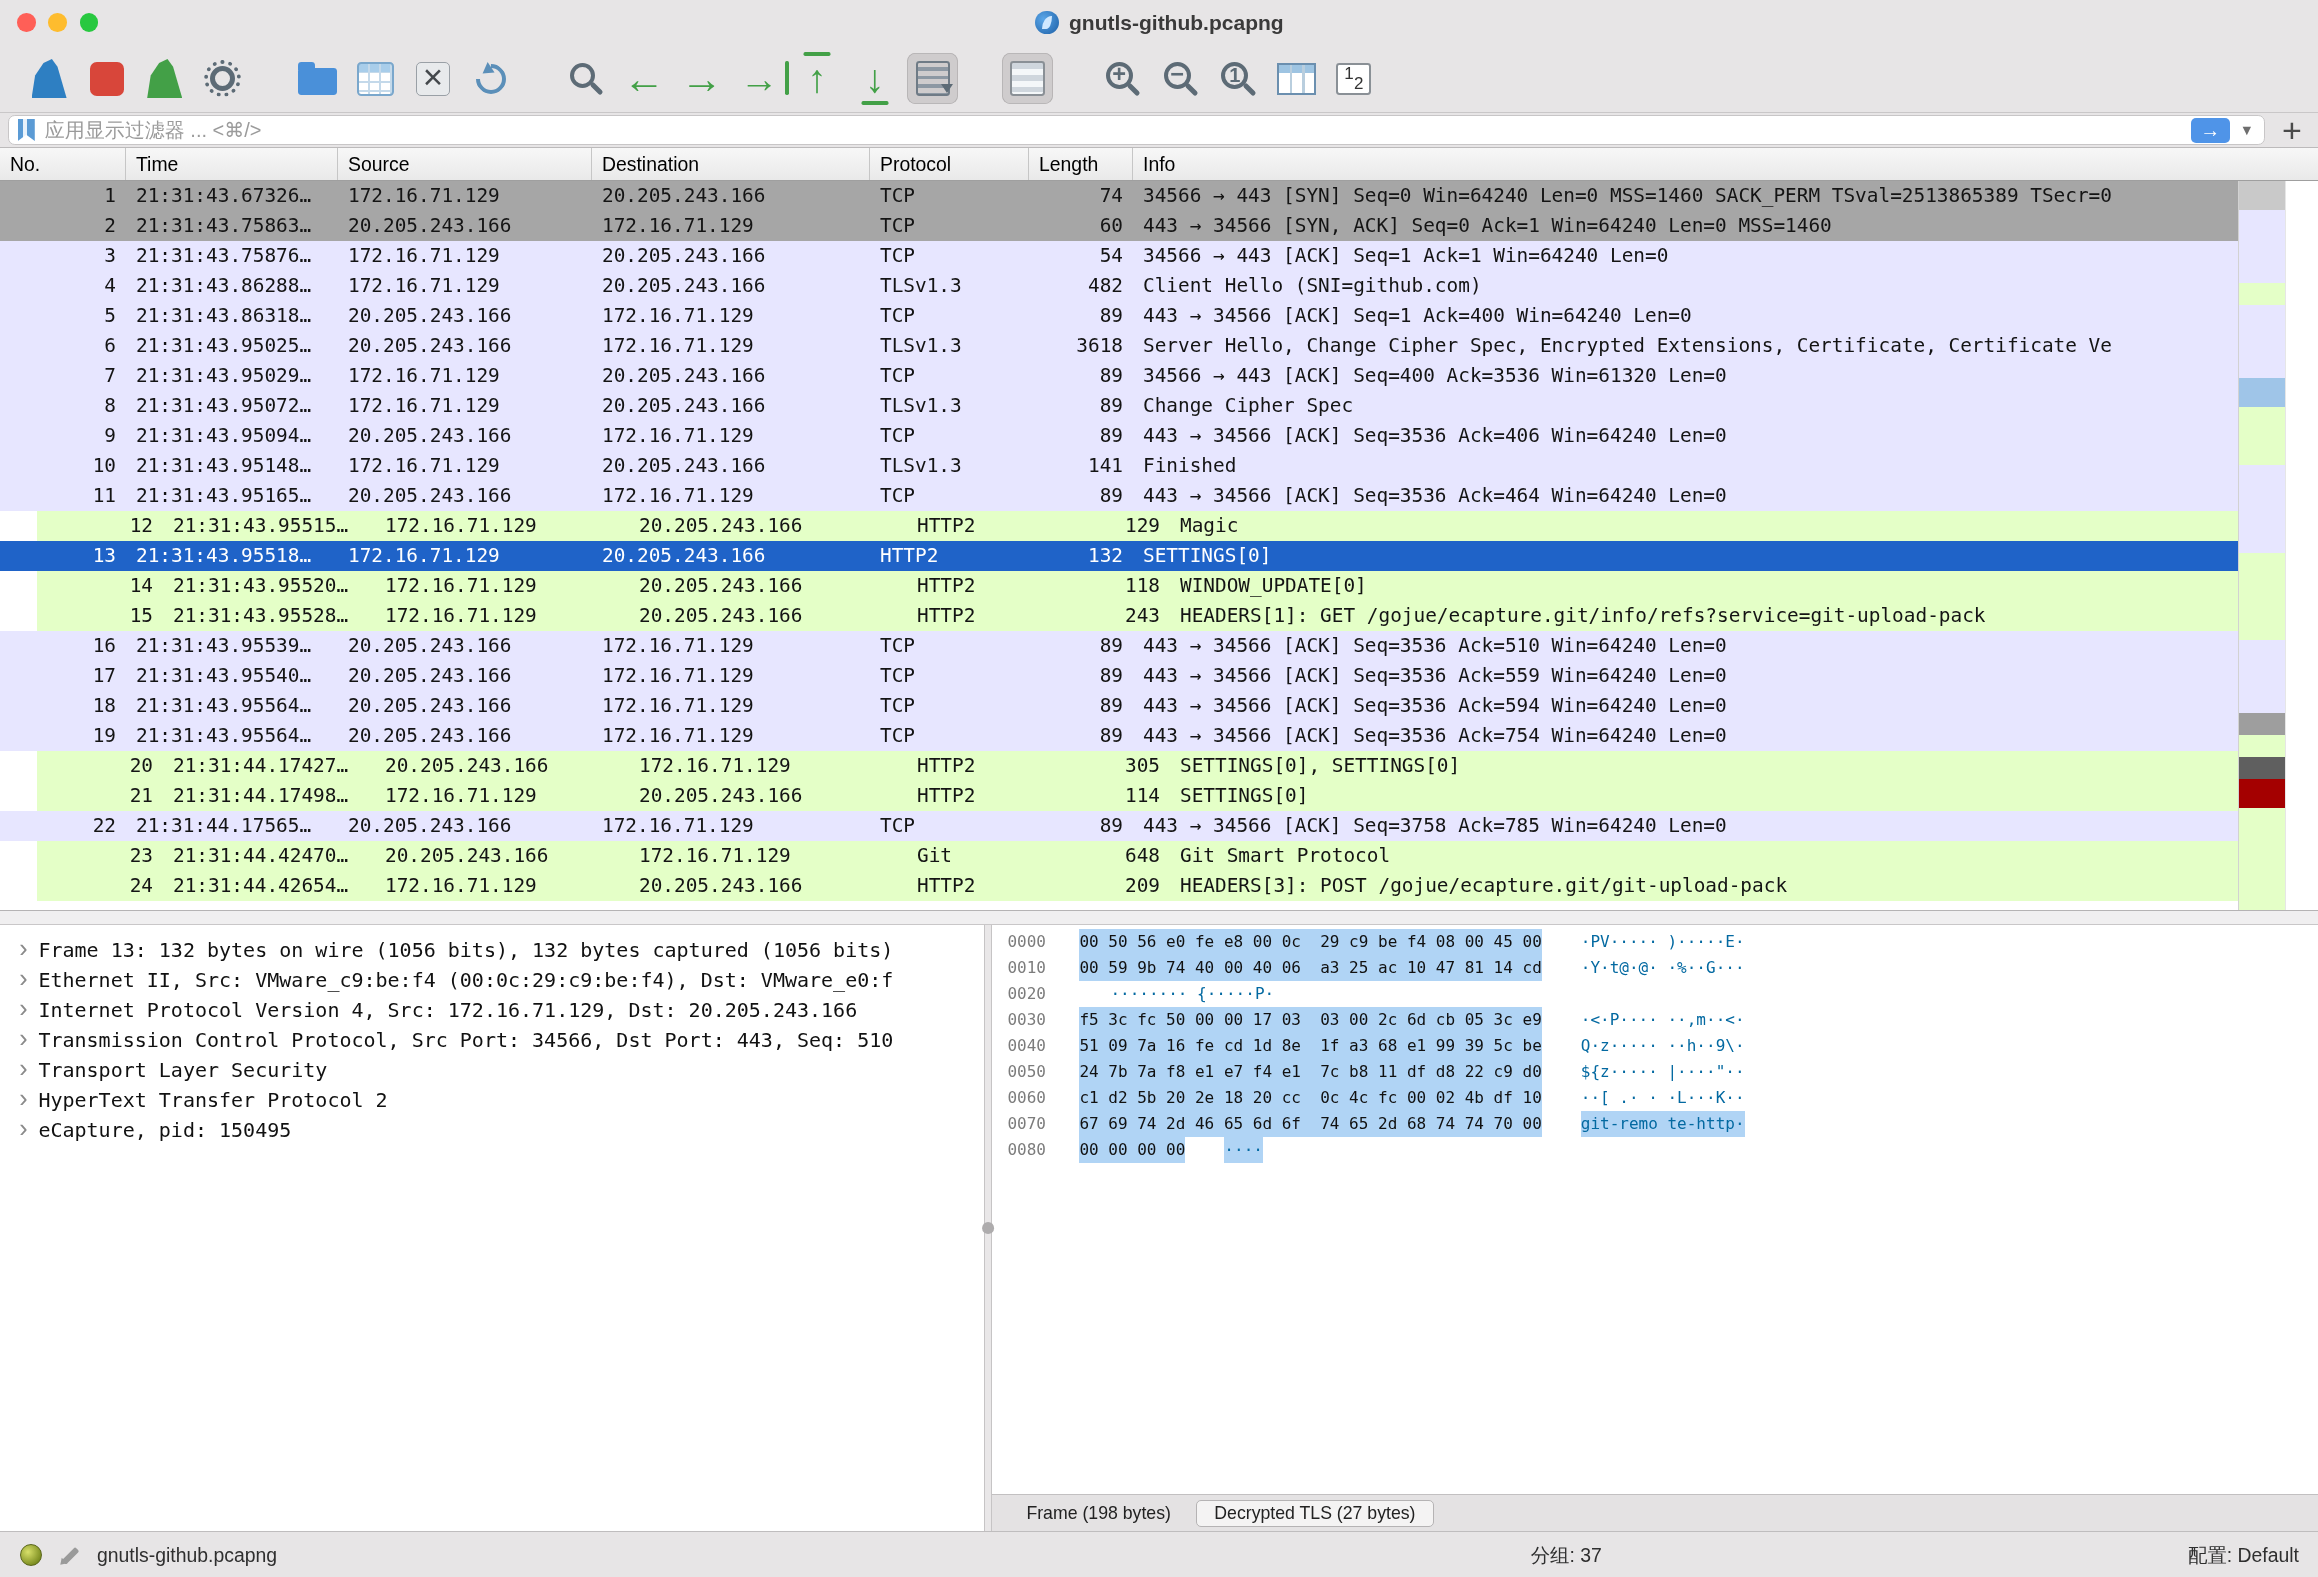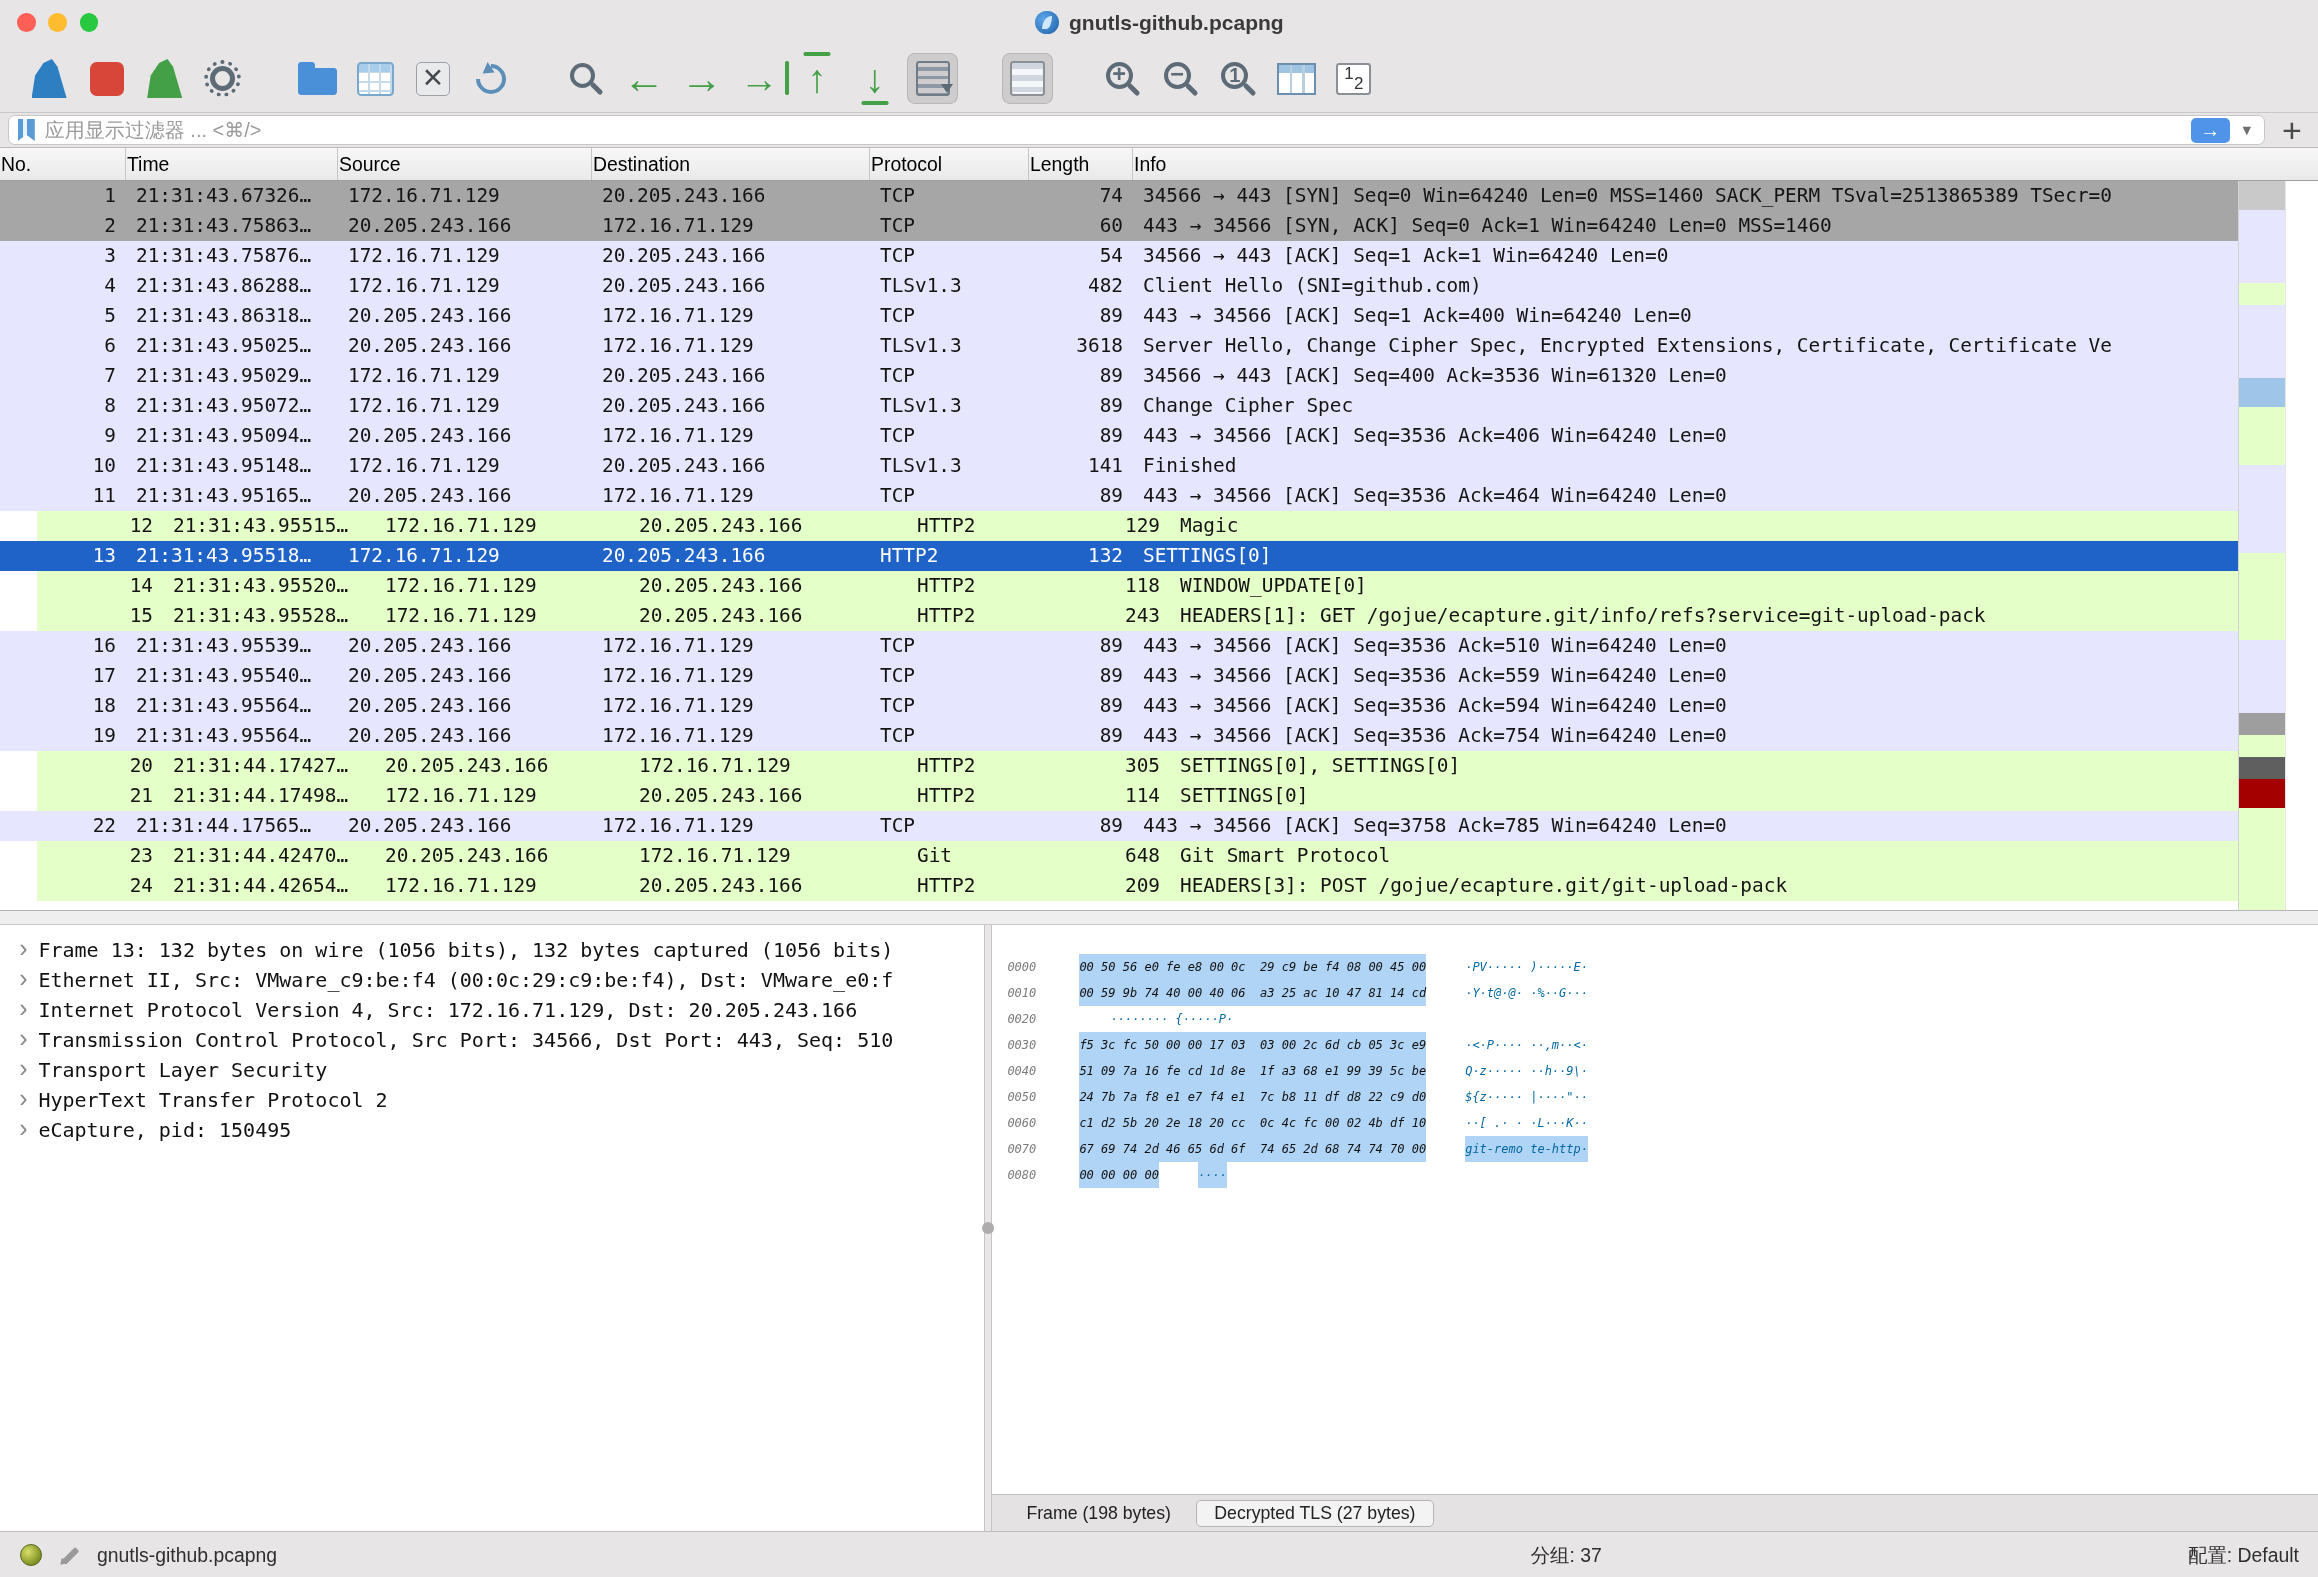--- a/index.html
+++ b/index.html
@@ -72,21 +72,21 @@
   .filter-input { flex: 1; height: 30px; background: #fff; border: 0.8px solid #c8c6c7; border-radius: 6.8px; display: flex; align-items: center; padding: 0 8.4px; gap: 10px; }
   .bookmark-icon { width: 17px; height: 22px; background: linear-gradient(90deg,#5b9bd5 0 30%, #e8f2fb 30% 50%, #5b9bd5 50%); clip-path: polygon(0 0,100% 0,100% 100%,50% 72%,0 100%); flex: 0 0 auto; }
   .placeholder { color: #9b9b9b; font-size: 20px; flex: 1; white-space: nowrap; overflow: hidden; }
   .apply-btn { width: 39px; height: 25px; background: #4f94e8; border-radius: 5px; color: #fff; font-size: 20px; font-weight: bold; display: flex; align-items: center; justify-content: center; flex: 0 0 auto; }
   .dropdown-arrow { color: #6e6e6e; font-size: 14.3px; flex: 0 0 auto; padding-right: 1.7px; }
   .filter-add { width: 34px; height: 34px; border: none; background: transparent; font-size: 34px; color: #4a4a4a; display: flex; align-items: center; justify-content: center; line-height: 1; }
 
   
   .packet-area { display: flex; flex-direction: column; flex: 0 0 auto; }
   .col-headers { height: 33px; display: flex; background: linear-gradient(#f7f7f7,#e9e9e9); border-bottom: 0.8px solid #9f9f9f; font-size: 19.4px; color: #000; }
-  .col { display: flex; align-items: center; padding: 0 1px; border-right: 0.8px solid #c6c6c6; overflow: hidden; white-space: nowrap; }
+  .col { display: flex; align-items: center; padding: 0 10px; border-right: 0.8px solid #c6c6c6; overflow: hidden; white-space: nowrap; }
   .col-no { width: 126px; } .col-time { width: 212px; } .col-src { width: 254px; } .col-dst { width: 278px; }
   .col-proto { width: 159px; } .col-len { width: 104px; } .col-info { flex: 1; border-right: none; }
 
   .rows-wrap { height: 729px; display: flex; background: #fff; overflow: hidden; }
   .rows { flex: 1; min-width: 0; }
   .prow { display: flex; height: 30px; font-family: "DejaVu Sans Mono", monospace; font-size: 19.4px; line-height: 30px; white-space: nowrap; color: #141414; }
   .cell { padding: 0 10px; overflow: hidden; flex: 0 0 auto; }
   .c-no { width: 126px; text-align: right; } .c-time { width: 212px; } .c-src { width: 254px; } .c-dst { width: 278px; }
   .c-proto { width: 159px; } .c-len { width: 104px; text-align: right; } .c-info { flex: 1 1 auto; min-width: 0; }
   .row-gray { background: var(--row-gray); }
@@ -105,21 +105,21 @@
   .lower { flex: 1 1 auto; min-height: 0; display: flex; background: #fff; }
   .details-pane { width: 984px; flex: 0 0 auto; overflow: hidden; padding: 10px 0 0 8.4px; }
   .tree-row { display: flex; align-items: center; height: 30px; font-family: "DejaVu Sans Mono", monospace; font-size: 20px; color: #111; white-space: nowrap; overflow: hidden; }
   .chev { width: 30px; flex: 0 0 auto; text-align: center; color: #8a8a8a; font-size: 25px; font-family: "Liberation Sans", sans-serif; line-height: 1; padding-bottom: 3.4px; }
   .tlabel { overflow: hidden; }
 
   .v-splitter { width: 8.4px; flex: 0 0 auto; background: #e9e7e8; border-left: 0.8px solid #c6c4c5; border-right: 0.8px solid #c6c4c5; position: relative; }
   .grip { position: absolute; top: 50%; left: 50%; transform: translate(-50%,-50%); width: 11.8px; height: 11.8px; background: #aeacad; border-radius: 50%; }
 
   .hex-pane { flex: 1 1 auto; min-width: 0; display: flex; flex-direction: column; }
-  .hex-rows { flex: 1 1 auto; padding: 29px 0 0 15px; font-family: "DejaVu Sans Mono", monospace; font-size: 12px; line-height: 26px; color: #111; overflow: hidden; font-style: italic; }
+  .hex-rows { flex: 1 1 auto; padding: 4px 0 0 15px; font-family: "DejaVu Sans Mono", monospace; font-size: 16px; line-height: 26px; color: #111; overflow: hidden; }
   .hex-row { display: flex; white-space: pre; }
   .offset { color: #7c7c7c; width: 64px; flex: 0 0 auto; }
   .hexbytes { margin-left: 8px; }
   .ascii { margin-left: 39px; color: #0369a1; }
   .hexbytes.hl, .ascii.hl { background: var(--hex-hl); }
 
   .hex-tabs { height: 37px; flex: 0 0 auto; background: #e4e2e3; border-top: 0.8px solid #c2c0c1; display: flex; align-items: center; padding-left: 17px; gap: 8.4px; }
   .htab { height: 27px; padding: 0 17px; display: flex; align-items: center; font-size: 17.7px; color: #222; border-radius: 5px; white-space: nowrap; }
   .htab:not(.active) { background: #f4f3f3; border: 0.8px solid #b5b3b4; }
   .htab.active { background: transparent; }

